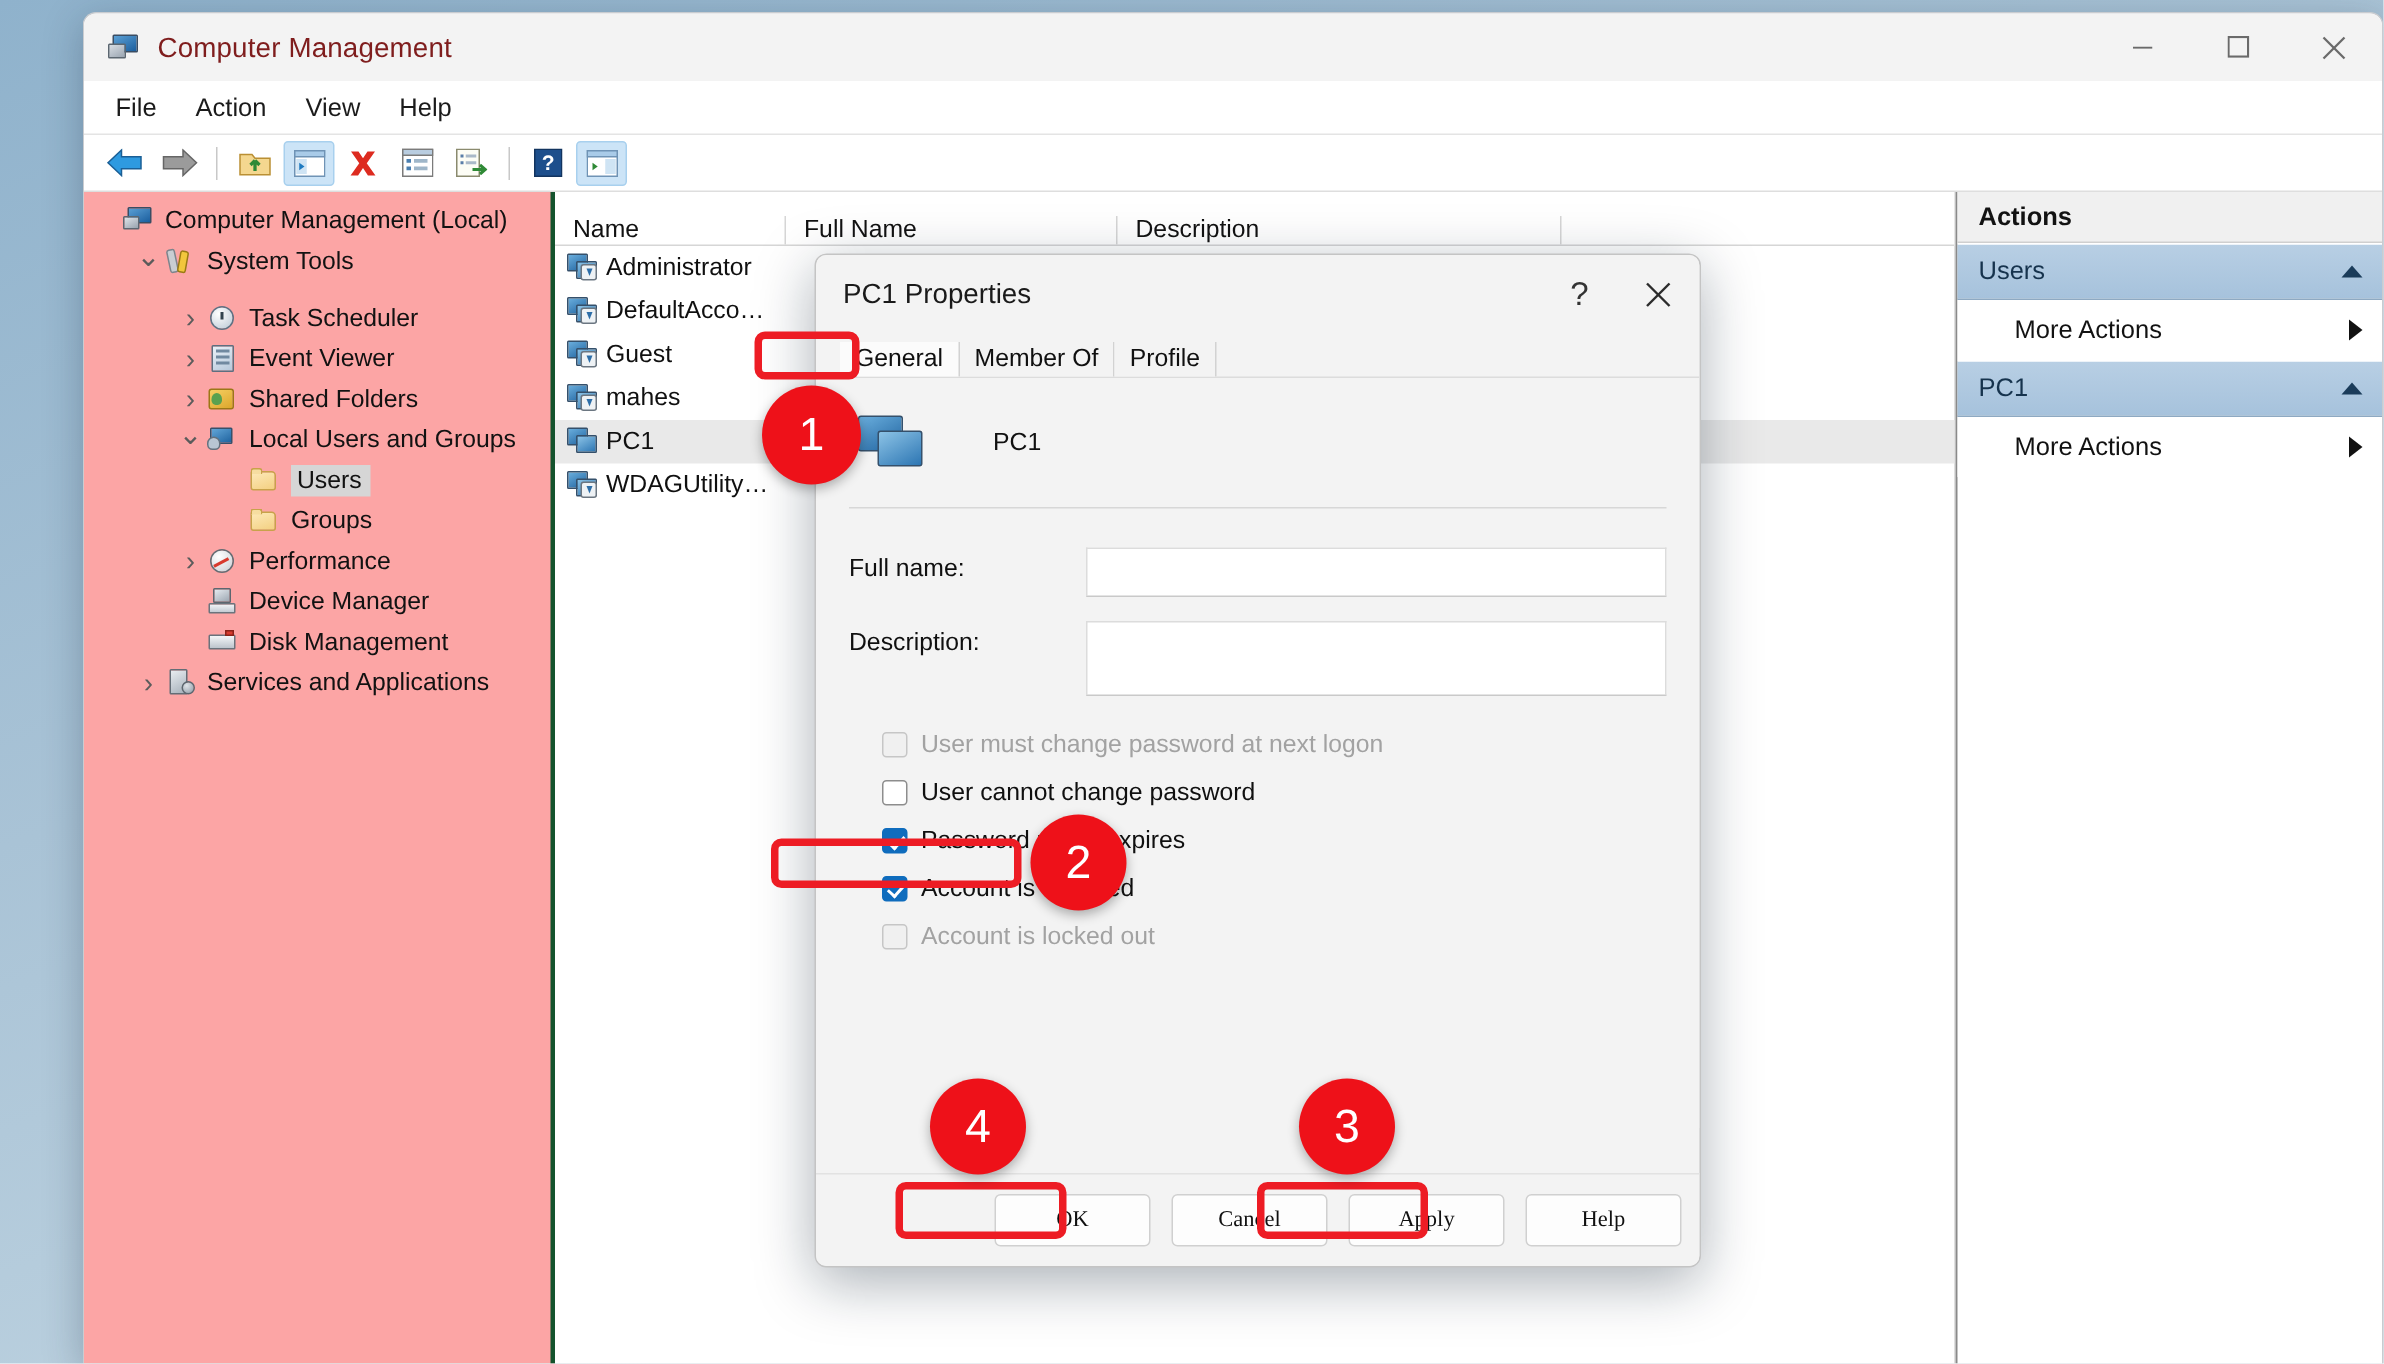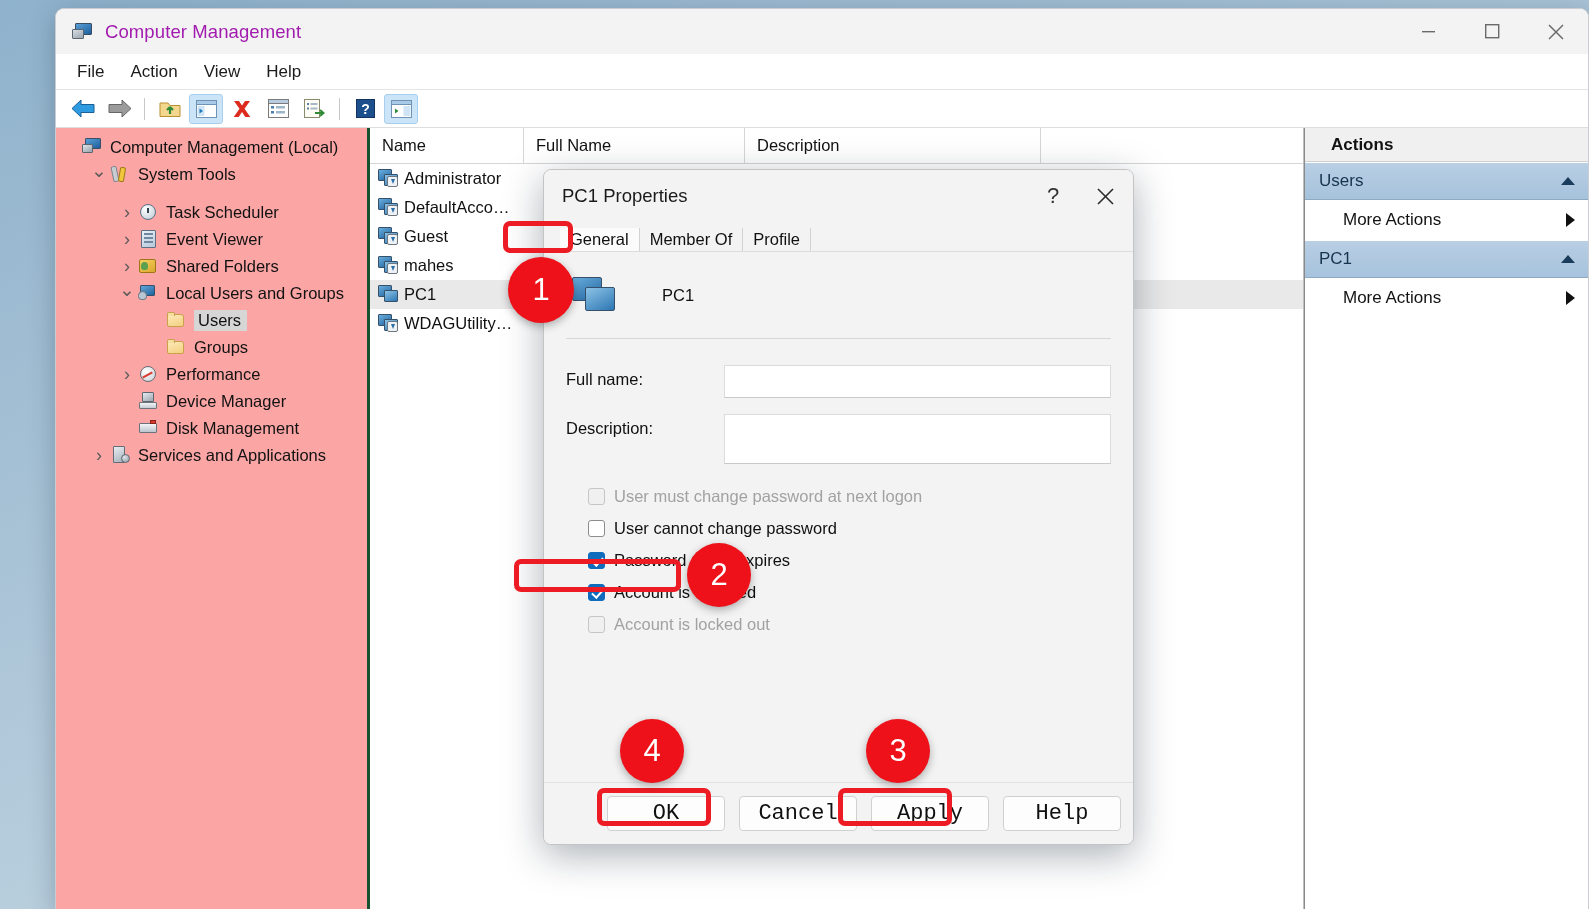--- a/index.html
+++ b/index.html
@@ -29,21 +29,21 @@
     height: 45px; background: #f3f3f3;
     display: flex; align-items: center;
     border-top-left-radius: 8px; border-top-right-radius: 8px;
     position: relative;
   }
   #app-icon { width: 22px; height: 20px; margin-left: 16px; position: relative; flex: none; }
   .mon { position:absolute; }
   .mon-a { left:3px; top:1px; width:17px; height:12px; background:linear-gradient(150deg,#5a9fd4,#1b5e9e); border:1px solid #3a4d63; border-radius:1px;}
   .mon-b { left:0px; top:7px; width:12px; height:10px; background:linear-gradient(150deg,#d8dde3,#9aa5b1); border:1px solid #5b6670; border-radius:1px;}
   #win-title {
-    margin-left: 11px; font-size: 18.5px; color: #a21caf;
+    margin-left: 11px; font-size: 18.5px; color: #7f1d1d;
     font-family: "Liberation Sans", sans-serif; letter-spacing: .1px;
   }
   .wbtns { position: absolute; right: 0; top: 0; height: 45px; display: flex; }
   .wbtn {
     width: 64px; height: 45px; display: flex; align-items: center; justify-content: center;
     color: #4a4a4a;
   }
   .wbtn svg { display:block; }
 
   
@@ -103,41 +103,41 @@
   .ic-dev .b{position:absolute;left:1px;top:10px;width:18px;height:7px;background:linear-gradient(#f2f4f7,#c4cbd3);border:1px solid #6b747d;border-radius:1px;}
   .ic-stor .a{position:absolute;left:1px;top:2px;width:17px;height:13px;background:linear-gradient(150deg,#cfe3f3,#8bb3d4);border:1px solid #4b6a88;border-radius:2px;}
   .ic-stor .b{position:absolute;left:9px;top:8px;width:8px;height:7px;background:#5bb04c;border:1px solid #2f7a2a;}
   .ic-disk .a{position:absolute;left:1px;top:4px;width:18px;height:10px;background:linear-gradient(#f4f6f8,#bcc4cc);border:1px solid #6a737c;border-radius:1px;}
   .ic-disk .b{position:absolute;left:12px;top:1px;width:6px;height:4px;background:#d73b2f;border:1px solid #8a2219;}
   .ic-svc .a{position:absolute;left:3px;top:0px;width:12px;height:17px;background:linear-gradient(150deg,#e9edf1,#a6b0ba);border:1px solid #646d76;border-radius:1px;}
   .ic-svc .b{position:absolute;left:11px;top:8px;width:9px;height:9px;border-radius:50%;background:radial-gradient(circle at 35% 30%,#dfe4e9,#8e99a4);border:1px solid #5d666f;}
 
   
   #list-pane { flex: 1; background: #ffffff; border-right: 1px solid #bfbfbf; position: relative; overflow: hidden;}
-  #col-head { display: flex; height: 36px; border-bottom: 1px solid #d6d6d6; background:#fff;}
+  #col-head { display: flex; height: 36px; border-bottom: 1px solid #d6d6d6; background:#fff;align-items:flex-end;}
   .col {
     font-size: 16.5px; color: #121212; display: flex; align-items: center;
     padding-left: 12px; border-right: 1px solid #d6d6d6;
   }
   .col.c1 { width: 154px; }
   .col.c2 { width: 221px; }
   .col.c3 { width: 296px; }
   .col.c4 { flex: 1; border-right: none; }
   .lrow { display: flex; align-items: center; height: 29px; padding-left: 8px; font-size: 16.5px; color: #101010; }
   .lrow.selected { background: #e9e9e9; }
   .uicon { width: 22px; height: 19px; margin-right: 4px; flex: none; position: relative; }
   .uicon .m1 { position:absolute;left:0;top:0;width:14px;height:12px;background:linear-gradient(150deg,#6aaedd,#20639f);border:1px solid #35506b;border-radius:1px;}
   .uicon .m2 { position:absolute;left:6px;top:5px;width:14px;height:12px;background:linear-gradient(150deg,#8cc3e6,#2d76b3);border:1px solid #35506b;border-radius:1px;}
   .uicon .arw { position:absolute;left:9px;top:7px;width:11px;height:11px;border-radius:2px;background:#eef2f5;border:1px solid #6b7681;}
   .uicon .arw::after{content:"";position:absolute;left:3px;top:2px;width:0;height:0;border-left:2.5px solid transparent;border-right:2.5px solid transparent;border-top:5px solid #2d6ea8;}
 
   
   #actions-pane { width: 284px; background: #ffffff; border-left: 1px solid #8a8a8a; }
   #actions-title {
-    height: 34px; display: flex; align-items: center; padding-left: 26px;
+    height: 34px; display: flex; align-items: center; padding-left: 14px;
     font-size: 17px; font-weight: bold; color: #121212;
     background: #f0f0f0; border-bottom: 1px solid #cfcfcf;
   }
   .act-group {
     height: 38px; display: flex; align-items: center; justify-content: space-between;
     padding: 0 13px 0 14px; font-size: 17px; color: #16334d;
     background: linear-gradient(#b8cfe4, #a6c2dc);
     border-top: 1px solid #ffffff; border-bottom: 1px solid #8ea9c2;
   }
   .act-item {
@@ -196,23 +196,23 @@
   }
   .cb.dis { background: #f0f0f0; border-color: #c6c6c6; }
   .cbtext { font-size: 16.5px; color: #101010; }
   .cbtext.dis { color: #a2a2a2; }
   #dlg-footer {
     position: absolute; left: 0; bottom: 0; width: 100%; height: 62px;
     background: #f3f3f3; border-top: 1px solid #e2e2e2;
     display: flex; align-items: center; justify-content: flex-end; padding-right: 12px; gap: 14px;
   }
   .dlgbtn {
-    width: 118px; height: 35px; background: #fdfdfd; border: 1px solid #d0d0d0;
-    border-radius: 4px; font-size: 22px; color: #101010;
-    font-family: Liberation Mono, monospace; cursor: default;
+    width: 104px; height: 35px; background: #fdfdfd; border: 1px solid #d0d0d0;
+    border-radius: 4px; font-size: 15px; color: #101010;
+    font-family: Liberation Serif, serif; cursor: default;
   }
 
   
   .hl {
     position: absolute; border: 5px solid #ed1c24; border-radius: 7px;
     pointer-events: none; z-index: 60;
   }
   .badge {
     position: absolute; border-radius: 50%; background: #ee1119;
     color: #ffffff; display: flex; align-items: center; justify-content: center;

